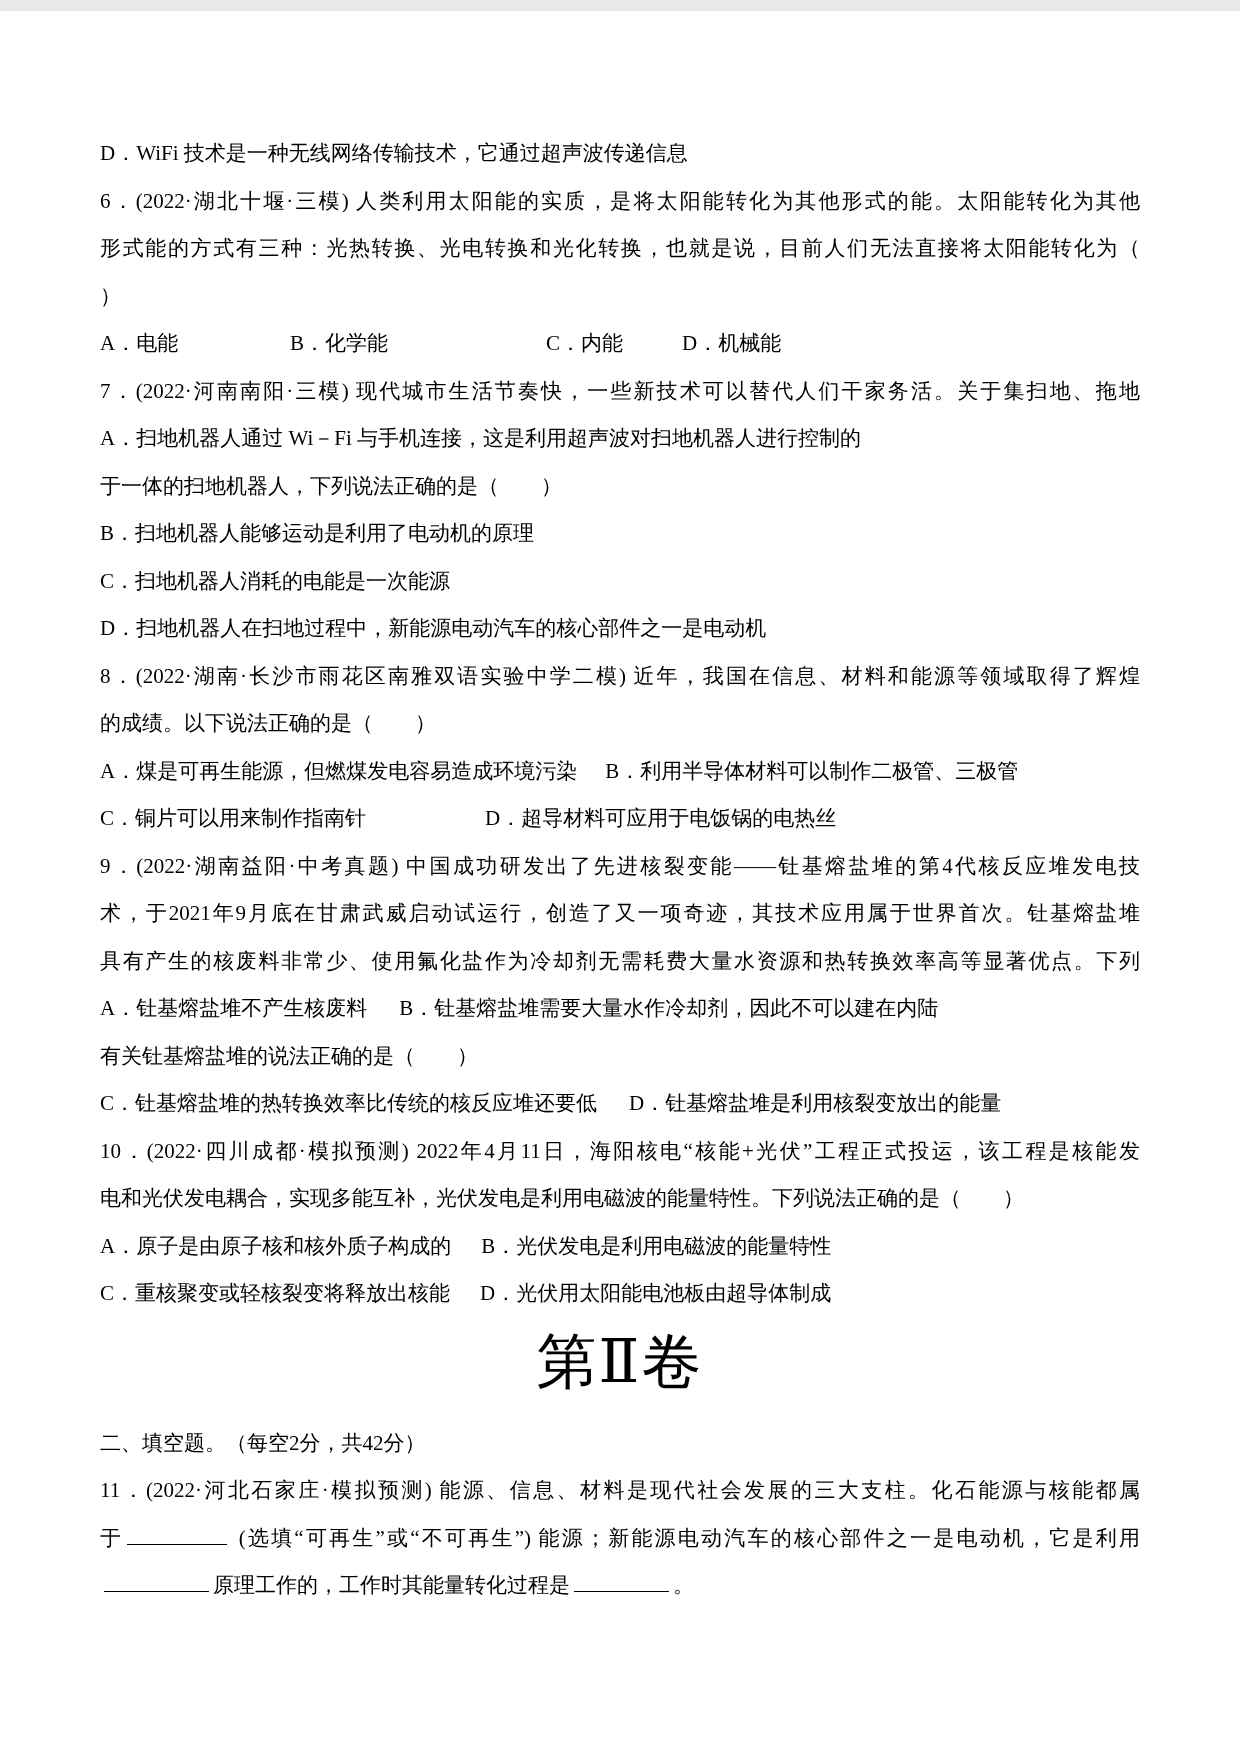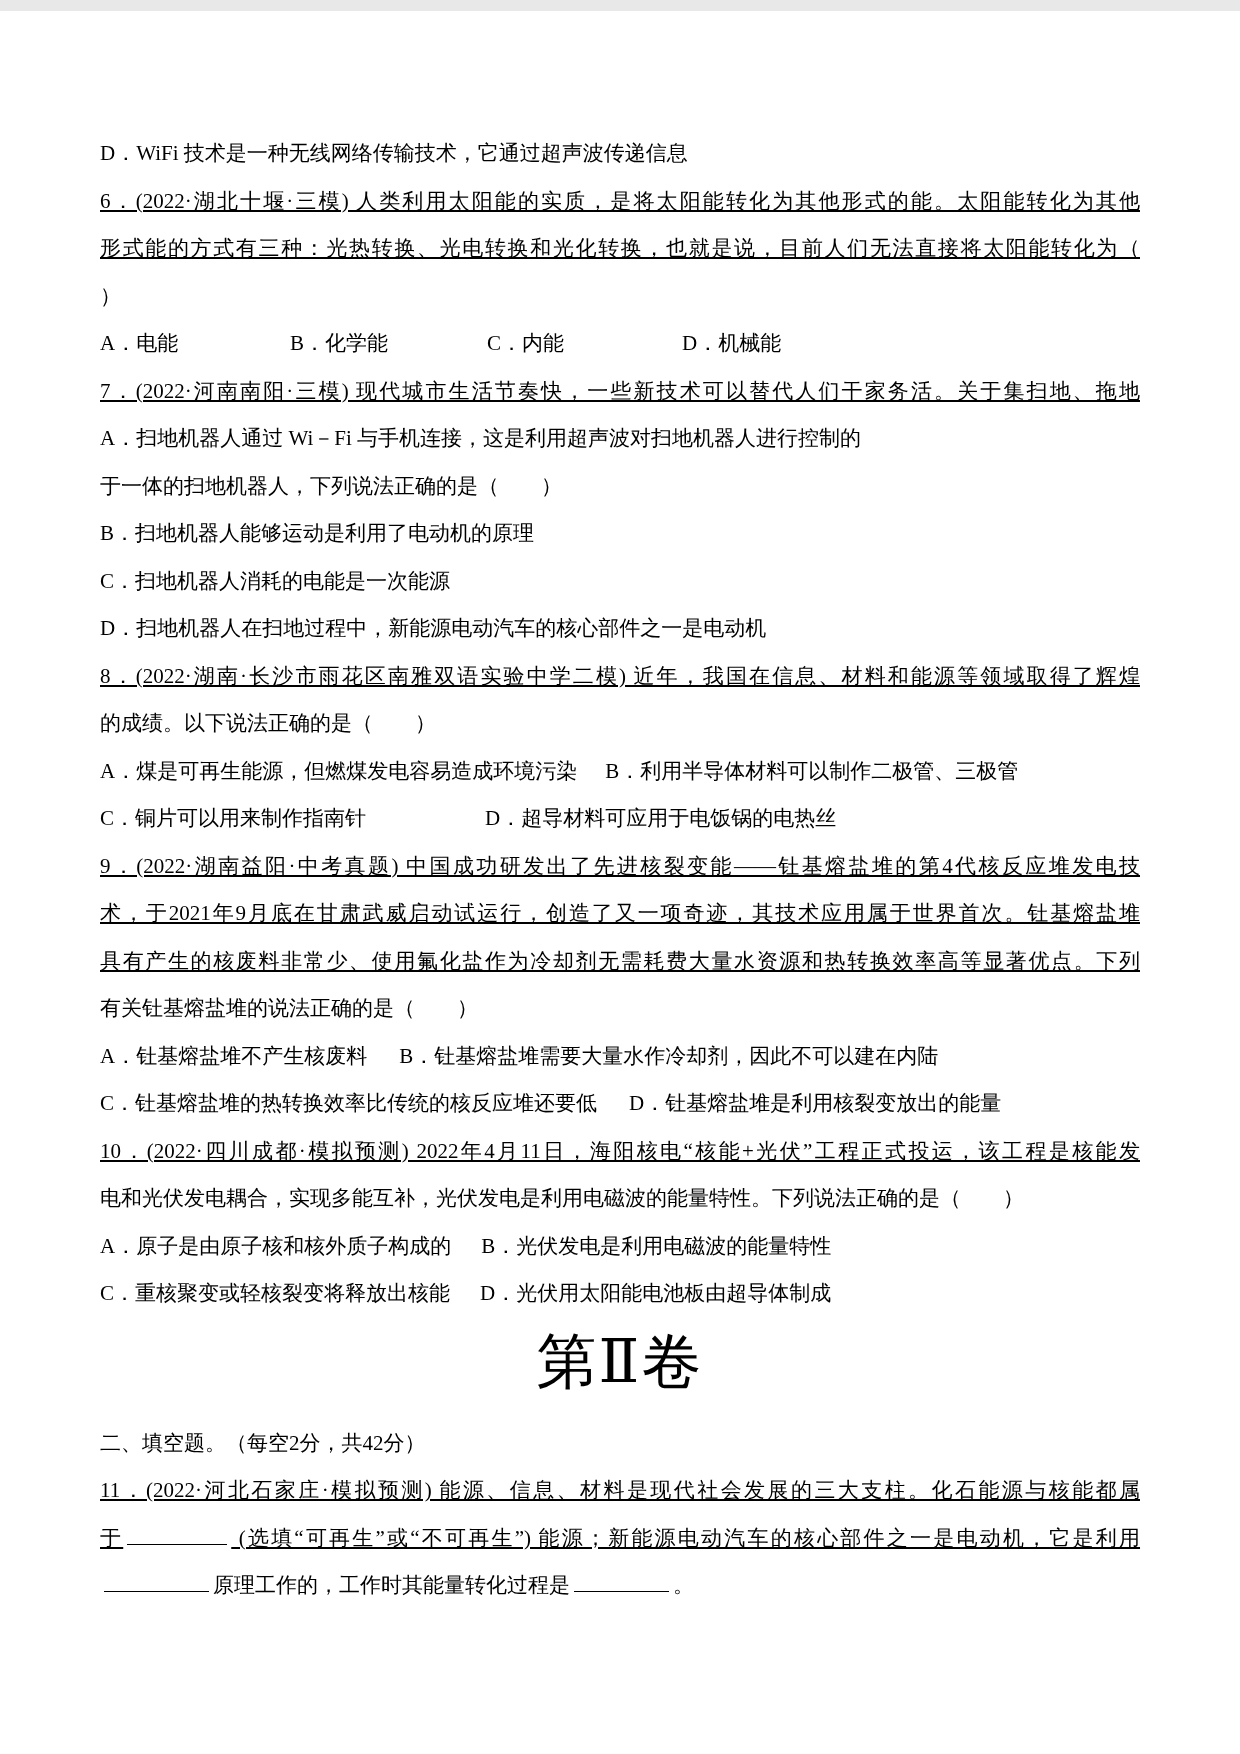--- a/index.html
+++ b/index.html
@@ -18,21 +18,20 @@
     left:100px; top:119px;
     width:1040px;
   }
   .line {
     min-height:47.5px;
     line-height:47.5px;
   }
   .just {
     text-align:justify;
     text-align-last:justify;
-    text-decoration:underline;
   }
   .heading {
     height:85px;
     line-height:85px;
     font-size:60px;
     text-align:center;
     text-align-last:center;
     margin:2px 0 15px 0;
     letter-spacing:2px;
   }
@@ -48,36 +47,36 @@
 </style>
 </head>
 <body>
 
 <div class="page">
   <main class="content" id="doc">
       <div class="line"><span>D．WiFi 技术是一种无线网络传输技术，它通过超声波传递信息</span></div>
       <div class="line just"><span>6．(2022·湖北十堰·三模) 人类利用太阳能的实质，是将太阳能转化为其他形式的能。太阳能转化为其他</span></div>
       <div class="line just"><span>形式能的方式有三种：光热转换、光电转换和光化转换，也就是说，目前人们无法直接将太阳能转化为（</span></div>
       <div class="line"><span>）</span></div>
-      <div class="line"><span class="slot" style="width: 190px;">A．电能</span><span class="slot" style="width: 197px;">B．化学能</span><span class="slot" style="width: 195px;">C．内能</span><span>D．机械能</span></div>
+      <div class="line"><span class="slot" style="width: 190px;">A．电能</span><span class="slot" style="width: 197px;">B．化学能</span><span class="slot" style="width: 195px; text-align: center;">C．内能</span><span>D．机械能</span></div>
       <div class="line just"><span>7．(2022·河南南阳·三模) 现代城市生活节奏快，一些新技术可以替代人们干家务活。关于集扫地、拖地</span></div>
       <div class="line"><span>A．扫地机器人通过 Wi－Fi 与手机连接，这是利用超声波对扫地机器人进行控制的</span></div>
       <div class="line"><span>于一体的扫地机器人，下列说法正确的是（　　）</span></div>
       <div class="line"><span>B．扫地机器人能够运动是利用了电动机的原理</span></div>
       <div class="line"><span>C．扫地机器人消耗的电能是一次能源</span></div>
       <div class="line"><span>D．扫地机器人在扫地过程中，新能源电动汽车的核心部件之一是电动机</span></div>
       <div class="line just"><span>8．(2022·湖南·长沙市雨花区南雅双语实验中学二模) 近年，我国在信息、材料和能源等领域取得了辉煌</span></div>
       <div class="line"><span>的成绩。以下说法正确的是（　　）</span></div>
       <div class="line"><span>A．煤是可再生能源，但燃煤发电容易造成环境污染</span><span class="gap" style="width: 28px;"></span><span>B．利用半导体材料可以制作二极管、三极管</span></div>
       <div class="line"><span class="slot" style="width: 385px;">C．铜片可以用来制作指南针</span><span>D．超导材料可应用于电饭锅的电热丝</span></div>
       <div class="line just"><span>9．(2022·湖南益阳·中考真题) 中国成功研发出了先进核裂变能——钍基熔盐堆的第4代核反应堆发电技</span></div>
       <div class="line just"><span>术，于2021年9月底在甘肃武威启动试运行，创造了又一项奇迹，其技术应用属于世界首次。钍基熔盐堆</span></div>
       <div class="line just"><span>具有产生的核废料非常少、使用氟化盐作为冷却剂无需耗费大量水资源和热转换效率高等显著优点。下列</span></div>
+      <div class="line"><span>A．钍基熔盐堆不产生核废料</span><span class="gap" style="width: 32px;"></span><span>B．钍基熔盐堆需要大量水作冷却剂，因此不可以建在内陆</span></div>
       <div class="line"><span>有关钍基熔盐堆的说法正确的是（　　）</span></div>
-      <div class="line"><span>A．钍基熔盐堆不产生核废料</span><span class="gap" style="width: 32px;"></span><span>B．钍基熔盐堆需要大量水作冷却剂，因此不可以建在内陆</span></div>
       <div class="line"><span>C．钍基熔盐堆的热转换效率比传统的核反应堆还要低</span><span class="gap" style="width: 32px;"></span><span>D．钍基熔盐堆是利用核裂变放出的能量</span></div>
       <div class="line just"><span>10．(2022·四川成都·模拟预测) 2022年4月11日，海阳核电“核能+光伏”工程正式投运，该工程是核能发</span></div>
       <div class="line"><span>电和光伏发电耦合，实现多能互补，光伏发电是利用电磁波的能量特性。下列说法正确的是（　　）</span></div>
       <div class="line"><span>A．原子是由原子核和核外质子构成的</span><span class="gap" style="width: 30px;"></span><span>B．光伏发电是利用电磁波的能量特性</span></div>
       <div class="line"><span>C．重核聚变或轻核裂变将释放出核能</span><span class="gap" style="width: 30px;"></span><span>D．光伏用太阳能电池板由超导体制成</span></div>
       <div class="line heading"><span>第Ⅱ卷</span></div>
       <div class="line"><span>二、填空题。（每空2分，共42分）</span></div>
       <div class="line just"><span>11．(2022·河北石家庄·模拟预测) 能源、信息、材料是现代社会发展的三大支柱。化石能源与核能都属</span></div>
       <div class="line just"><span>于</span><span class="blank" style="width: 100px;"></span><span> (选填“可再生”或“不可再生”) 能源；新能源电动汽车的核心部件之一是电动机，它是利用</span></div>
       <div class="line"><span class="blank" style="width: 105px;"></span><span>原理工作的，工作时其能量转化过程是</span><span class="blank" style="width: 95px;"></span><span>。</span></div>

